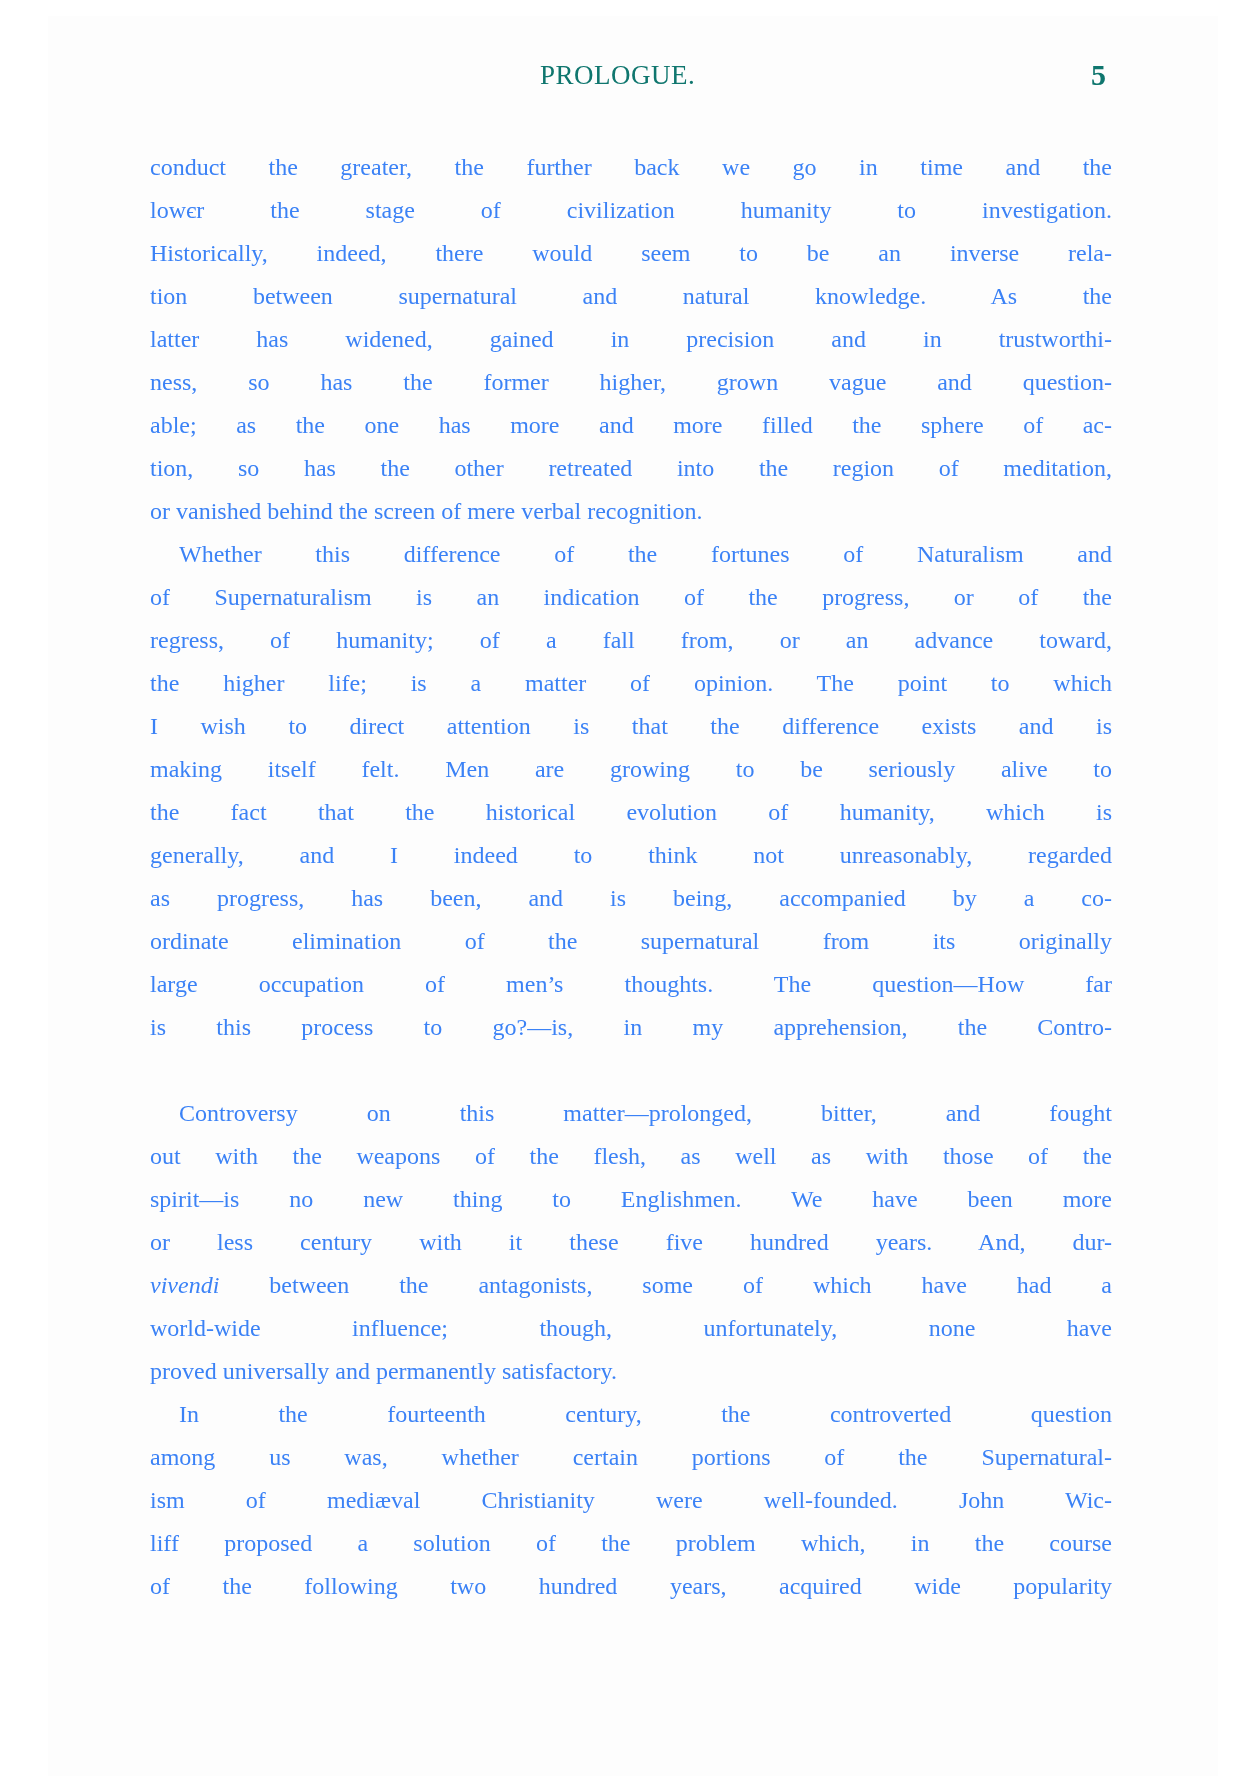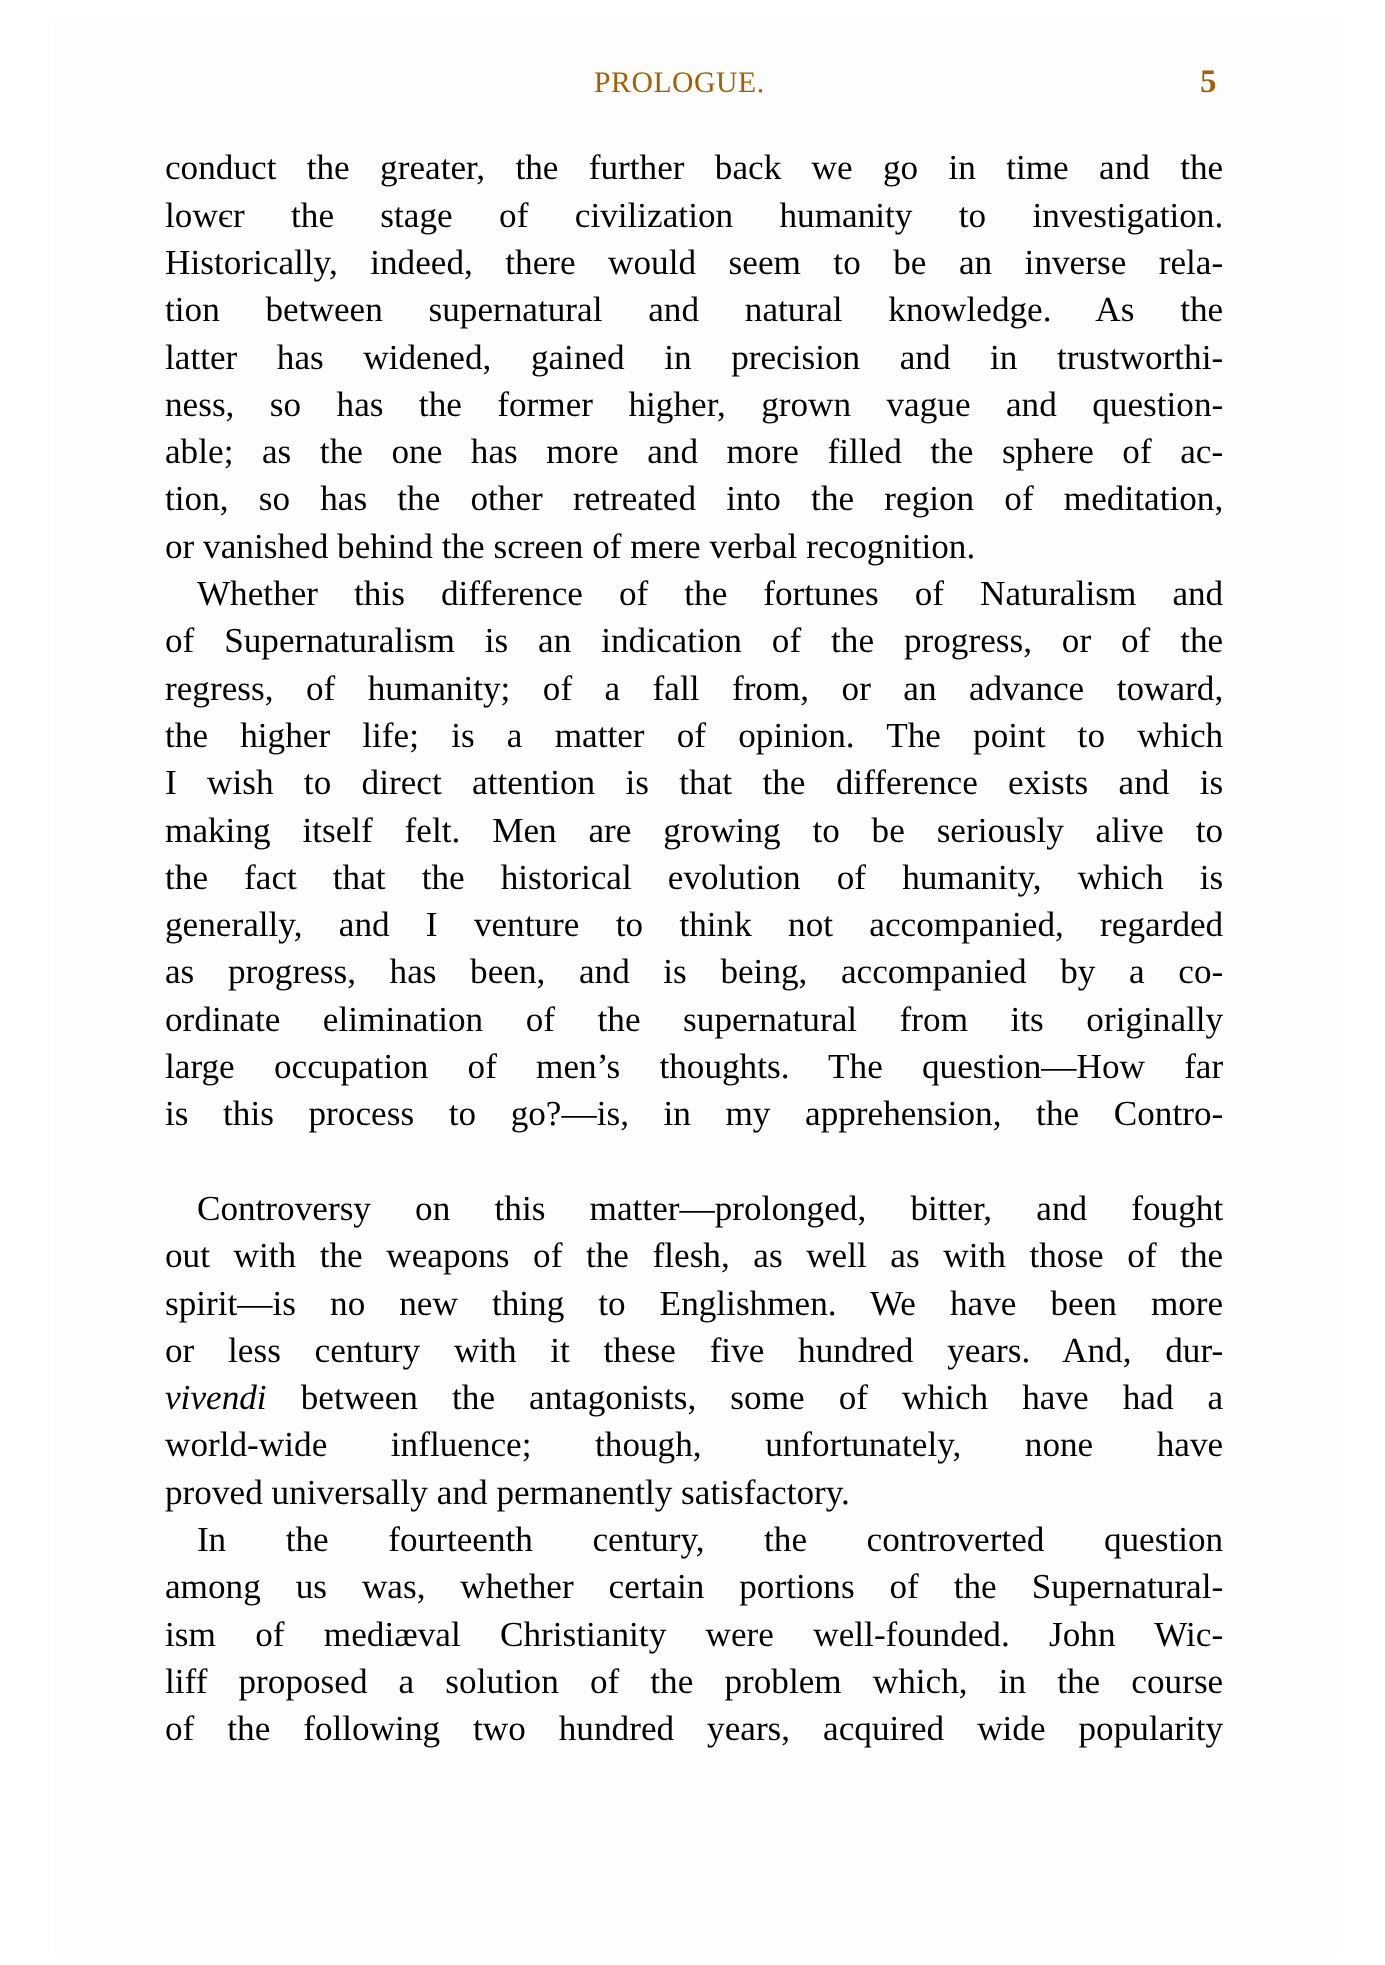--- a/index.html
+++ b/index.html
@@ -21,21 +21,21 @@
     height: 1760px;
     background: #fdfdfd;
   }
   .running-head {
     position: absolute;
     left: 0;
     top: 56px;
     width: 1006px;
     height: 40px;
     font-family: "DejaVu Serif", "Liberation Serif", serif;
-    color: #a16207;
+    color: #0f766e;
   }
   .running-title {
     position: absolute;
     left: 540px;
     top: 4px;
     font-size: 27px;
     letter-spacing: 0.5px;
     font-variant: small-caps;
     font-family: "Liberation Serif", "DejaVu Serif", serif;
   }
@@ -43,26 +43,26 @@
     position: absolute;
     left: 1091px;
     top: 2px;
     font-size: 30px;
     font-weight: bold;
     font-family: "Liberation Serif", "DejaVu Serif", serif;
   }
   .text-block {
     position: absolute;
     left: 150px;
-    top: 131px;
+    top: 146px;
     width: 962px;
     font-family: "Liberation Serif", "DejaVu Serif", serif;
-    font-size: 32px;
+    font-size: 24px;
     line-height: 43px;
-    color: #000000;
+    color: #3b82f6;
   }
   .line {
     height: 43px;
     white-space: nowrap;
     text-align: justify;
     text-align-last: justify;
     overflow: hidden;
   }
   .line.indent { padding-left: 29px; }
   .line.last { text-align-last: left; }
@@ -94,21 +94,21 @@
   </div>
 
   <div>
     <div class="line indent">Whether this difference of the fortunes of Naturalism and</div>
     <div class="line">of Supernaturalism is an indication of the progress, or of the</div>
     <div class="line">regress, of humanity; of a fall from, or an advance toward,</div>
     <div class="line">the higher life; is a matter of opinion.  The point to which</div>
     <div class="line">I wish to direct attention is that the difference exists and is</div>
     <div class="line">making itself felt.  Men are growing to be seriously alive to</div>
     <div class="line">the fact that the historical evolution of humanity, which is</div>
-    <div class="line">generally, and I venture to think not accompanied, regarded</div>
+    <div class="line">generally, and I indeed to think not unreasonably, regarded</div>
     <div class="line">as progress, has been, and is being, accompanied by a co-</div>
     <div class="line">ordinate elimination of the supernatural from its originally</div>
     <div class="line">large occupation of men’s thoughts.  The question—How far</div>
     <div class="line">is this process to go?—is, in my apprehension, the Contro-</div>
   </div>
 
   <div class="blank"></div>
 
   <div>
     <div class="line indent">Controversy on this matter—prolonged, bitter, and fought</div>

